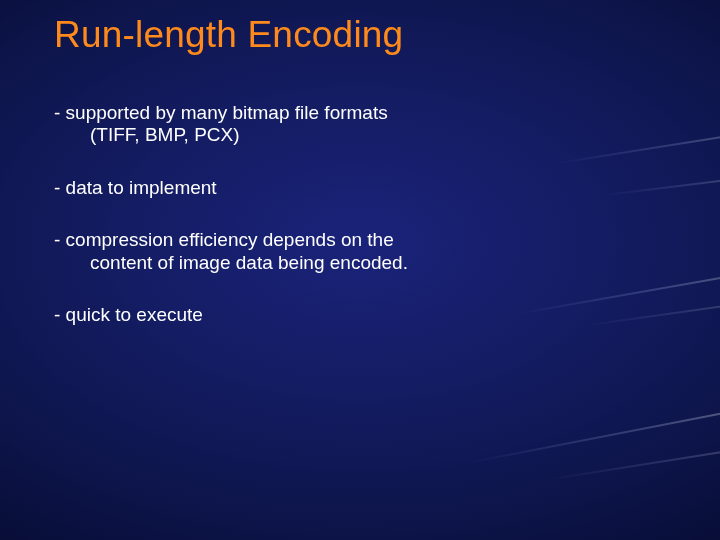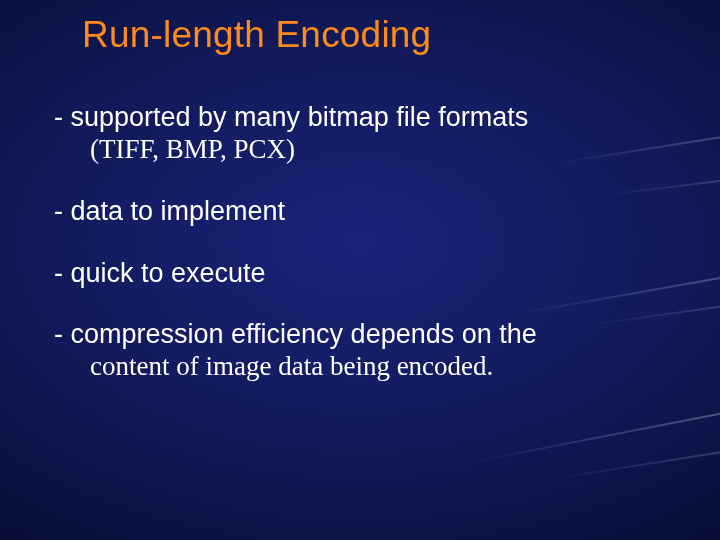--- a/index.html
+++ b/index.html
@@ -24,41 +24,39 @@
     box-sizing: border-box;
   }
   .title {
     position: absolute;
     top: 14px;
     left: 54px;
     font-size: 37px;
     font-weight: 400;
     color: #ff8a1c;
     letter-spacing: 0.2px;
-    margin-left: 28px;
   }
   .body {
     position: absolute;
     top: 102px;
     left: 54px;
     right: 60px;
-    font-size: 27px;
+    font-size: 19px;
     line-height: 1.18;
     color: #ffffff;
   }
   .bullet {
     margin-bottom: 30px;
   }
   .bullet .dash {
     display: inline;
   }
   .bullet .cont {
     display: block;
     padding-left: 36px;
-    font-family: Liberation Serif, serif;
   }
   
   .streak {
     position: absolute;
     right: -40px;
     height: 2px;
     background: linear-gradient(90deg, rgba(255,255,255,0) 0%, rgba(200,210,255,0.35) 60%, rgba(255,255,255,0.5) 100%);
     transform-origin: right center;
     border-radius: 2px;
     filter: blur(0.6px);
@@ -82,26 +80,26 @@
     <div class="bullet">
       <span class="dash">-  supported by many bitmap file formats</span>
       <span class="cont">(TIFF, BMP, PCX)</span>
     </div>
 
     <div class="bullet">
       <span class="dash">- data to implement</span>
     </div>
 
     <div class="bullet">
-      <span class="dash">- quick to execute</span>
+      <span class="dash">- compression efficiency depends on the</span>
+      <span class="cont">content of image data being encoded.</span>
     </div>
 
     <div class="bullet">
-      <span class="dash">- compression efficiency depends on the</span>
-      <span class="cont">content of image data being encoded.</span>
+      <span class="dash">- quick to execute</span>
     </div>
 
   </div>
 
   <div class="streak s1"></div>
   <div class="streak s2"></div>
   <div class="streak s3"></div>
   <div class="streak s4"></div>
   <div class="streak s5"></div>
   <div class="streak s6"></div>

